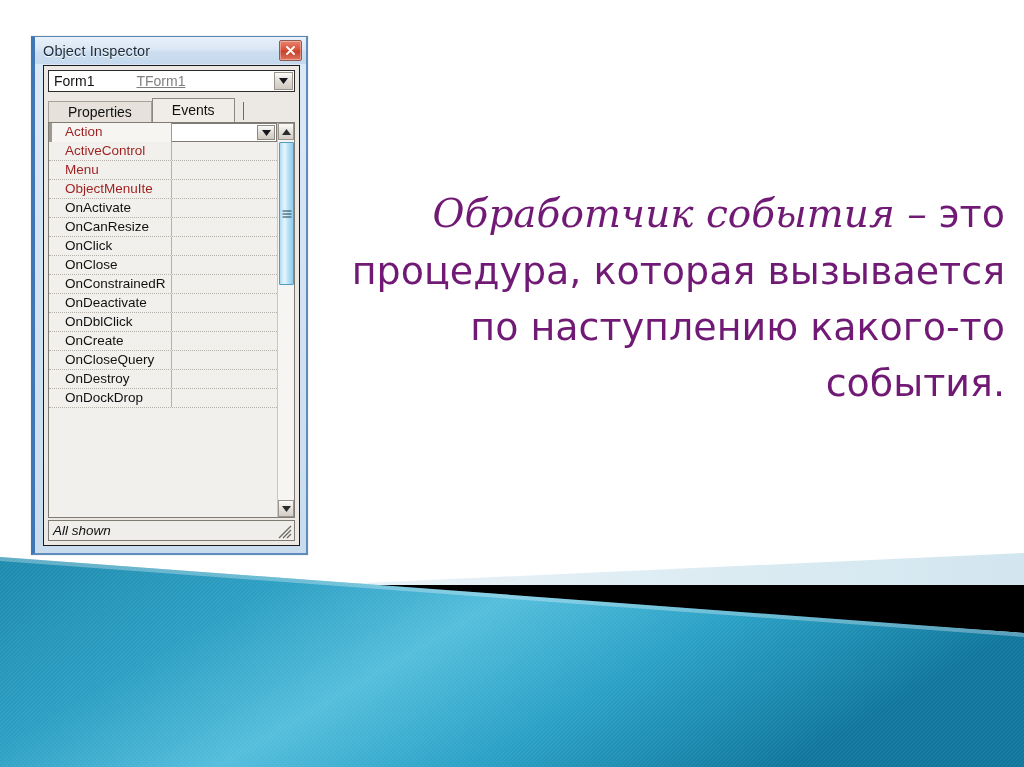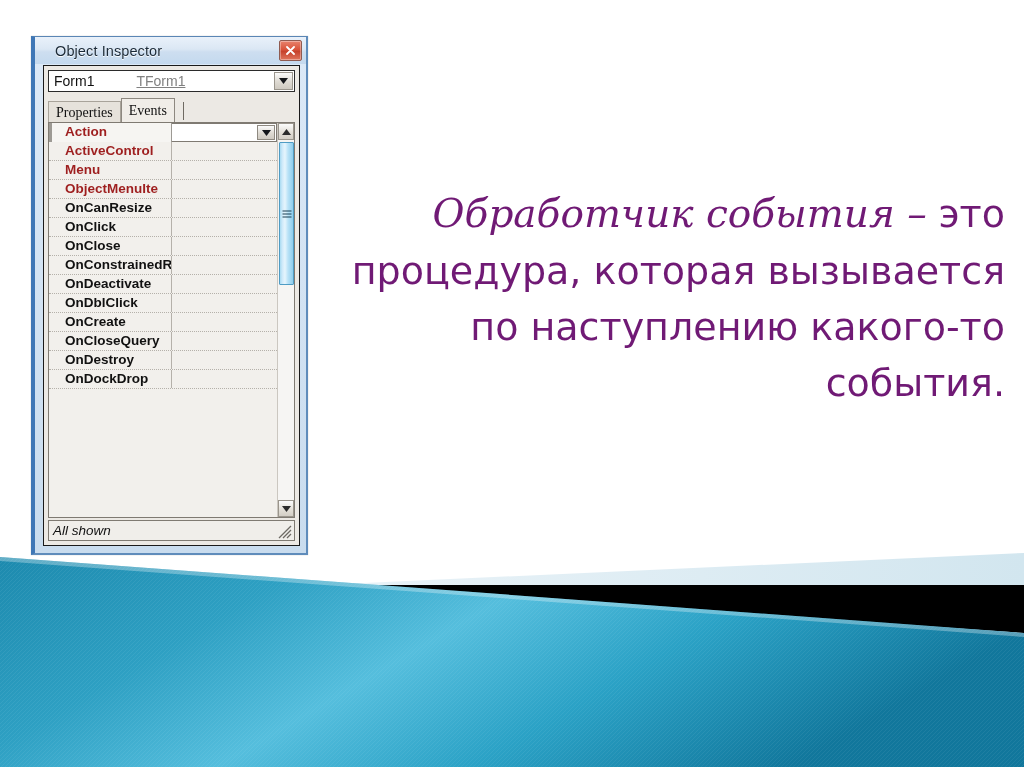--- a/index.html
+++ b/index.html
@@ -43,21 +43,21 @@
     box-shadow: 0 0 1px rgba(0,0,0,.25);
   }
 
   
   #titlebar {
     position: relative;
     height: 27px;
     background: linear-gradient(to bottom, #e9f1fa 0%, #dbe7f4 45%, #cddef0 55%, #c4d9ee 100%);
     display: flex;
     align-items: center;
-    padding-left: 20px;
+    padding-left: 8px;
     box-sizing: border-box;
   }
   #titlebar-title {
     font-size: 14.5px;
     color: #1b2a38;
     letter-spacing: .1px;
     text-shadow: 0 1px 0 rgba(255,255,255,.9);
     white-space: nowrap;
   }
   #close-button {
@@ -133,30 +133,29 @@
   #tabstrip {
     height: 25px;
     margin: 5px 4px 0 4px;
     position: relative;
     display: flex;
     align-items: flex-end;
   }
   .tab {
     height: 21px;
     line-height: 21px;
-    padding: 0 7px;
+    padding: 0 19px;
     font-size: 14px;
     color: #101010;
     background: #e6e2db;
     border: 1px solid #a8a39a;
     border-bottom: none;
     box-sizing: border-box;
     cursor: pointer;
     white-space: nowrap;
-    font-family: Liberation Serif, serif;
   }
   .tab.active {
     height: 24px;
     line-height: 23px;
     background: #f0ede8;
     border-color: #8d8880;
     position: relative;
     z-index: 2;
   }
   #tab-caret {
@@ -170,21 +169,20 @@
   
   #grid-wrap {
     flex: 1;
     margin: 0 4px 0 4px;
     border: 1px solid #7f7a72;
     background: #f2f0ec;
     display: flex;
     box-sizing: border-box;
     overflow: hidden;
     position: relative;
-    font-weight: bold;
   }
   #grid {
     flex: 1;
     position: relative;
     overflow: hidden;
   }
   .row {
     height: 19px;
     display: flex;
     position: relative;
@@ -418,20 +416,24 @@
         </div>
         <div class="row">
           <div class="cell-name red">Menu</div>
           <div class="cell-value"></div>
         </div>
         <div class="row">
           <div class="cell-name red">ObjectMenuIte</div>
           <div class="cell-value"></div>
         </div>
         <div class="row">
+          <div class="cell-name">OnActivate</div>
+          <div class="cell-value"></div>
+        </div>
+        <div class="row">
           <div class="cell-name">OnCanResize</div>
           <div class="cell-value"></div>
         </div>
         <div class="row">
           <div class="cell-name">OnClick</div>
           <div class="cell-value"></div>
         </div>
         <div class="row">
           <div class="cell-name">OnClose</div>
           <div class="cell-value"></div>

